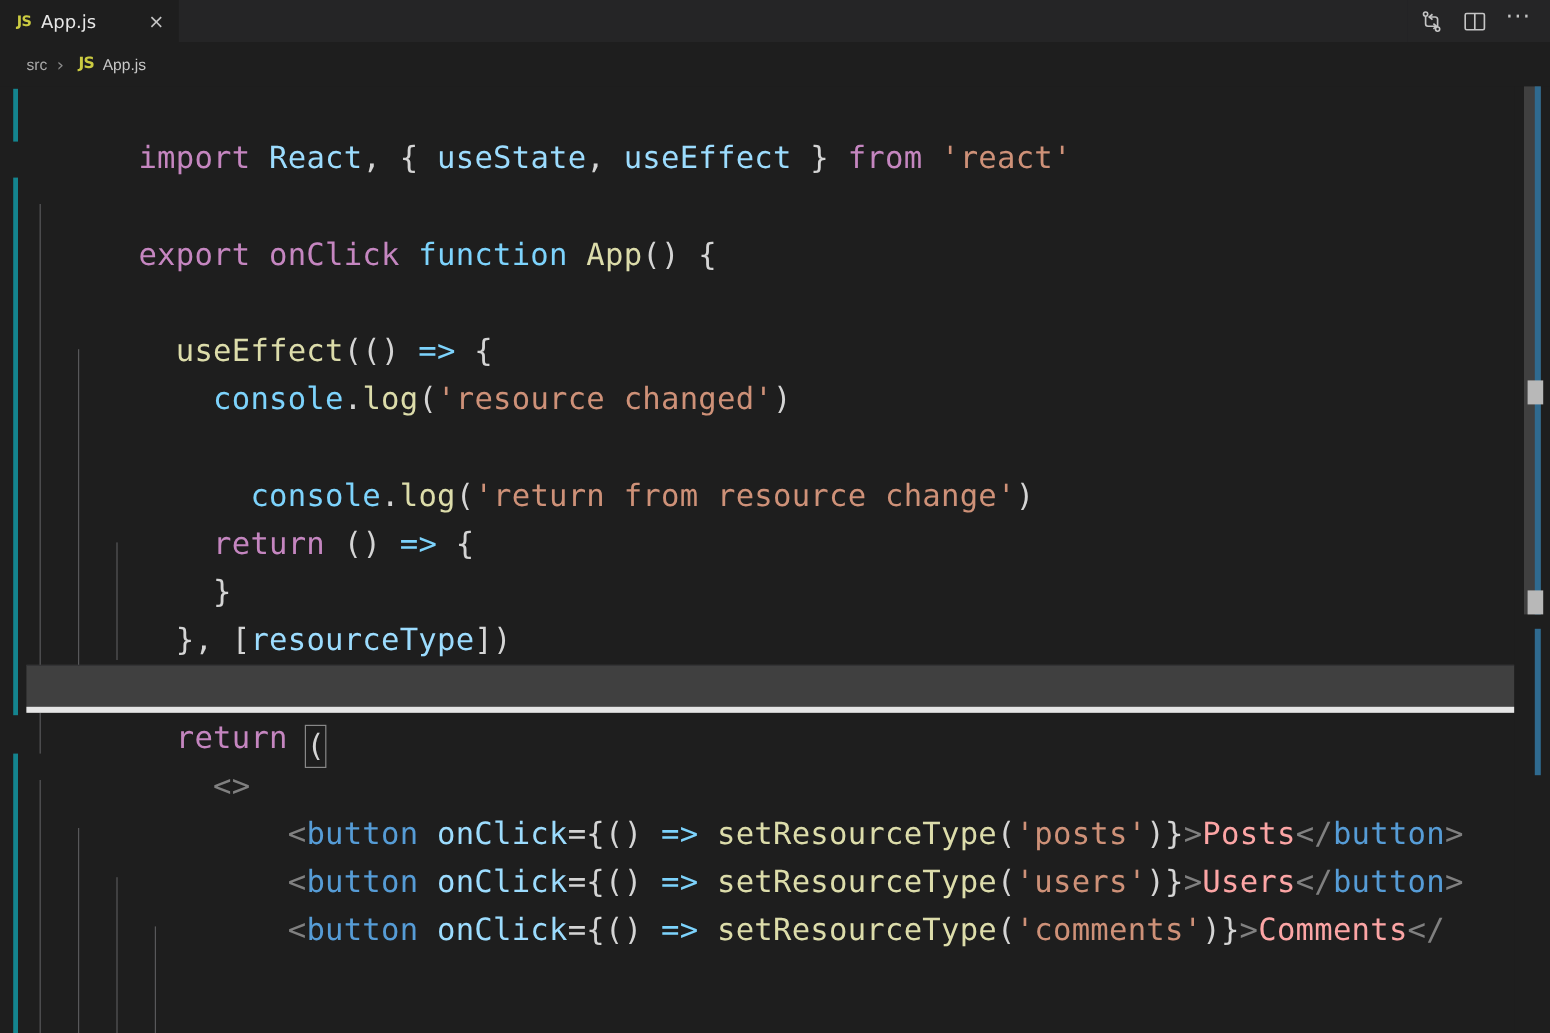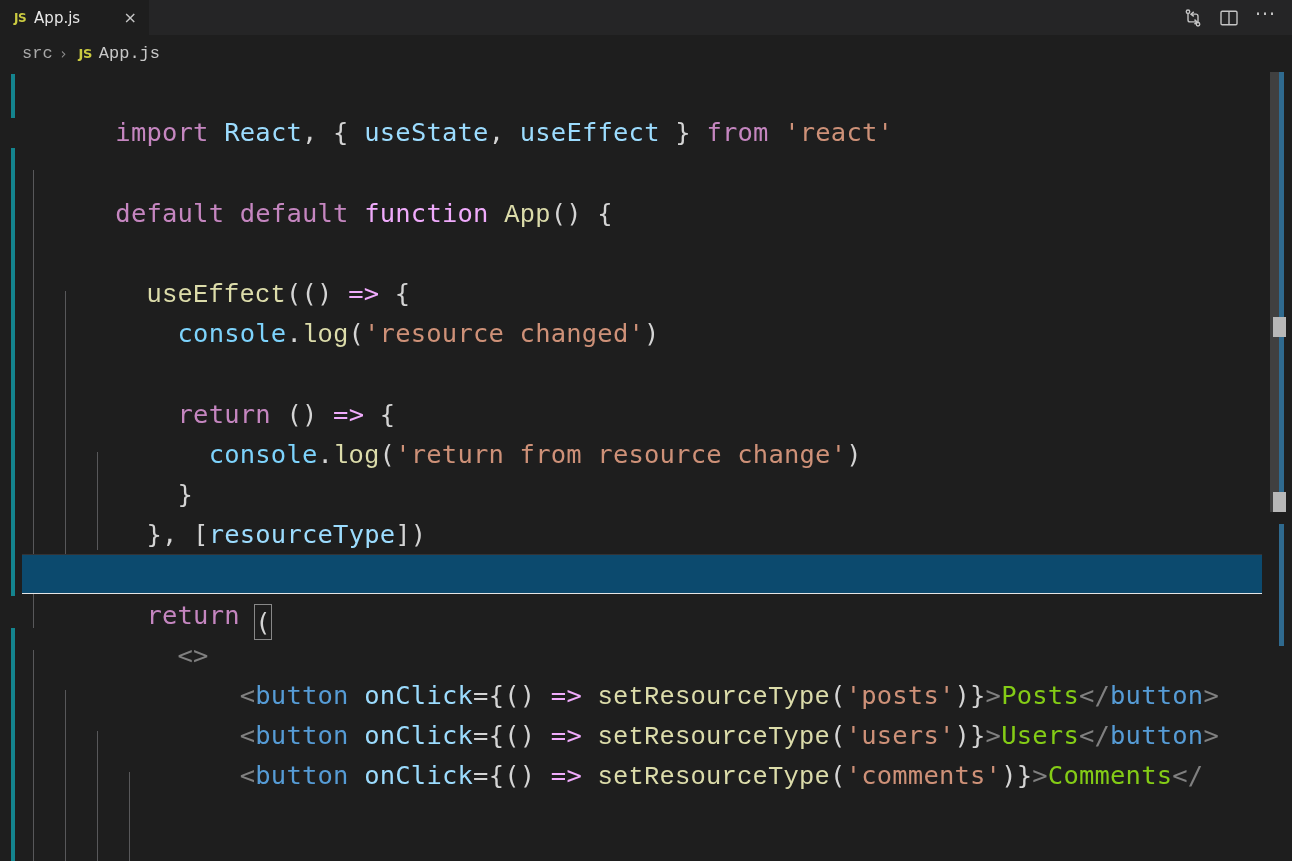--- a/index.html
+++ b/index.html
@@ -53,22 +53,22 @@
   }
 
   
   .breadcrumb {
     position:absolute; left:0; top:35px; width:1292px; height:37px;
     background:#1E1E1E;
     display:flex; align-items:center;
     padding-left:22px; gap:7px;
   }
   .bc-item {
-    font-family:Liberation Mono, monospace;
-    font-size:17px; color:#A9A9A9; white-space:nowrap;
+    font-family:Liberation Sans, sans-serif;
+    font-size:13px; color:#A9A9A9; white-space:nowrap;
   }
   .bc-sep {
     font-family:"DejaVu Sans", sans-serif;
     font-size:15px; color:#8A8A8A; margin:0 1px;
   }
   .bc-js-icon {
     font-family:"DejaVu Sans", sans-serif;
     font-size:13px; font-weight:bold; color:#CBCB41;
     letter-spacing:-0.5px; margin-left:4px;
   }
@@ -93,43 +93,43 @@
   }
   .line {
     position:relative;
     height:40.2px; line-height:40.2px;
     font-size:25.5px;
     white-space:pre;
     color:#D4D4D4;
     letter-spacing:0.2px;
   }
   .line.current {
-    background:#0c4a6e;
+    background:#404040;
     border-top:1px solid #333335;
-    border-bottom:1px solid #e5e5e5;
+    border-bottom:5px solid #e5e5e5;
     width:1240px;
     height:40.2px;
   }
 
   
   .iguide {
     position:absolute; width:1px; background:#58585A;
   }
 
   
   .k-ctrl   { color:#C586C0; }  
-  .k-kw     { color:#f0abfc;margin-top:23px; }  
+  .k-kw     { color:#7dd3fc;margin-top:23px; }  
   .k-var    { color:#9CDCFE; }  
-  .k-fn     { color:#DCDCAA;font-family:Liberation Mono, monospace; }  
+  .k-fn     { color:#DCDCAA; }  
   .k-str    { color:#CE9178; }  
   .k-obj    { color:#7dd3fc;margin-top:16px; }  
   .k-plain  { color:#D4D4D4; }
   .k-tag    { color:#569CD6; }
   .k-tagbr  { color:#808080; }
-  .k-jsxtxt { color:#84cc16;text-align:center; }
+  .k-jsxtxt { color:#fca5a5;text-align:center; }
 
   
   .brkmatch {
     outline:1px solid #888888;
     background:transparent;
     display:inline-block;
     height:34px; line-height:34px;
     vertical-align:-7px;
   }
 
@@ -209,42 +209,42 @@
     <div class="iguide" style="left:75px;top:659px;height:130px;"></div>
     <div class="iguide" style="left:107px;top:700px;height:89px;"></div>
 
     <div class="line">
       <span class="k-ctrl">import</span><span class="k-plain"> </span><span class="k-var">React</span><span class="k-plain">, </span><span class="k-plain">{</span><span class="k-plain"> </span><span class="k-var">useState</span><span class="k-plain">, </span><span class="k-var">useEffect</span><span class="k-plain"> }</span><span class="k-plain"> </span><span class="k-ctrl">from</span><span class="k-plain"> </span><span class="k-str">'react'</span>
     </div>
 
     <div class="line">&nbsp;</div>
 
     <div class="line">
-      <span class="k-ctrl">default default</span><span class="k-plain"> </span><span class="k-kw">function</span><span class="k-plain"> </span><span class="k-fn">App</span><span class="k-plain">() {</span>
+      <span class="k-ctrl">export onClick</span><span class="k-plain"> </span><span class="k-kw">function</span><span class="k-plain"> </span><span class="k-fn">App</span><span class="k-plain">() {</span>
     </div>
 
 
     <div class="line">&nbsp;</div>
 
     <div class="line">
       <span class="k-plain">  </span><span class="k-fn">useEffect</span><span class="k-plain">(() </span><span class="k-kw">=&gt;</span><span class="k-plain"> {</span>
     </div>
 
     <div class="line">
       <span class="k-plain">    </span><span class="k-obj">console</span><span class="k-plain">.</span><span class="k-fn">log</span><span class="k-plain">(</span><span class="k-str">'resource changed'</span><span class="k-plain">)</span>
     </div>
 
     <div class="line">&nbsp;</div>
 
     <div class="line">
+      <span class="k-plain">      </span><span class="k-obj">console</span><span class="k-plain">.</span><span class="k-fn">log</span><span class="k-plain">(</span><span class="k-str">'return from resource change'</span><span class="k-plain">)</span>
+    </div>
+
+    <div class="line">
       <span class="k-plain">    </span><span class="k-ctrl">return</span><span class="k-plain"> () </span><span class="k-kw">=&gt;</span><span class="k-plain"> {</span>
-    </div>
-
-    <div class="line">
-      <span class="k-plain">      </span><span class="k-obj">console</span><span class="k-plain">.</span><span class="k-fn">log</span><span class="k-plain">(</span><span class="k-str">'return from resource change'</span><span class="k-plain">)</span>
     </div>
 
     <div class="line">
       <span class="k-plain">    }</span>
     </div>
 
     <div class="line">
       <span class="k-plain">  }, [</span><span class="k-var">resourceType</span><span class="k-plain">])</span>
     </div>
 

